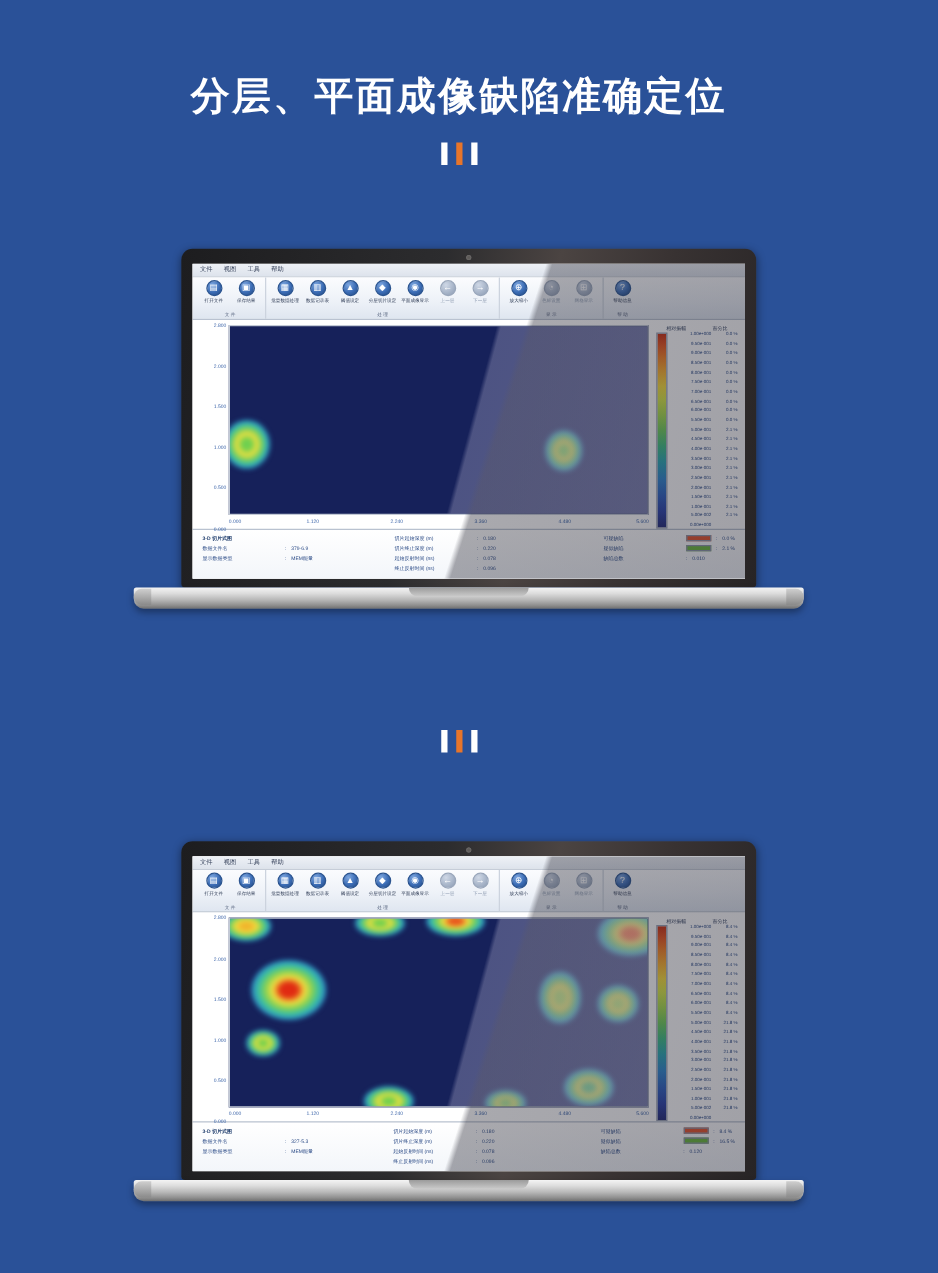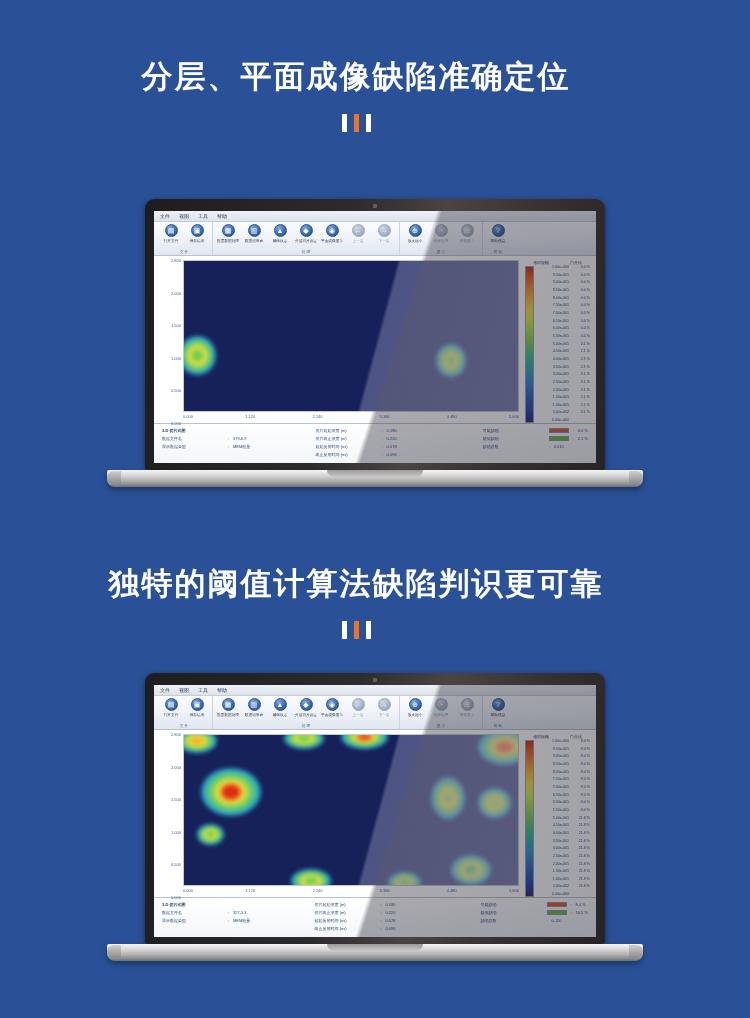--- a/index.html
+++ b/index.html
@@ -6,21 +6,21 @@
   * { box-sizing: border-box; margin: 0; padding: 0; }
   html, body {
     width: 750px; height: 1018px;
     background: #2a5198;
     font-family: "Liberation Sans", "DejaVu Sans", sans-serif;
     overflow: hidden;
   }
   .page { position: relative; width: 750px; height: 1018px; background: #2a5198; }
 
   
-  .section { position: absolute; left: 4px; width: 704px; }
+  .section { position: absolute; left: 15px; width: 704px; }
   .heading-wrap { text-align: center; }
   .heading {
     color: #ffffff;
     font-size: 31px;
     font-weight: bold;
     letter-spacing: 2px;
     line-height: 1.2;
     white-space: nowrap;
   }
   .divider { margin-top: 19px; height: 18px; display: flex; justify-content: center; align-items: center; gap: 7px; }
@@ -460,21 +460,20 @@
       </div>
     </div>
     <div class="base">
       <div class="foot-l"></div>
       <div class="foot-r"></div>
     </div>
   </div>
 
   <div class="section" style="top:565px;">
     <div class="heading-wrap">
-      <div class="heading">独特的阈值计算法缺陷判识更可靠</div>
       <div class="divider">
         <i></i>
         <i class="accent"></i>
         <i></i>
       </div>
     </div>
   </div>
 
   <div class="laptop" style="top:673px;">
     <div class="lid">

